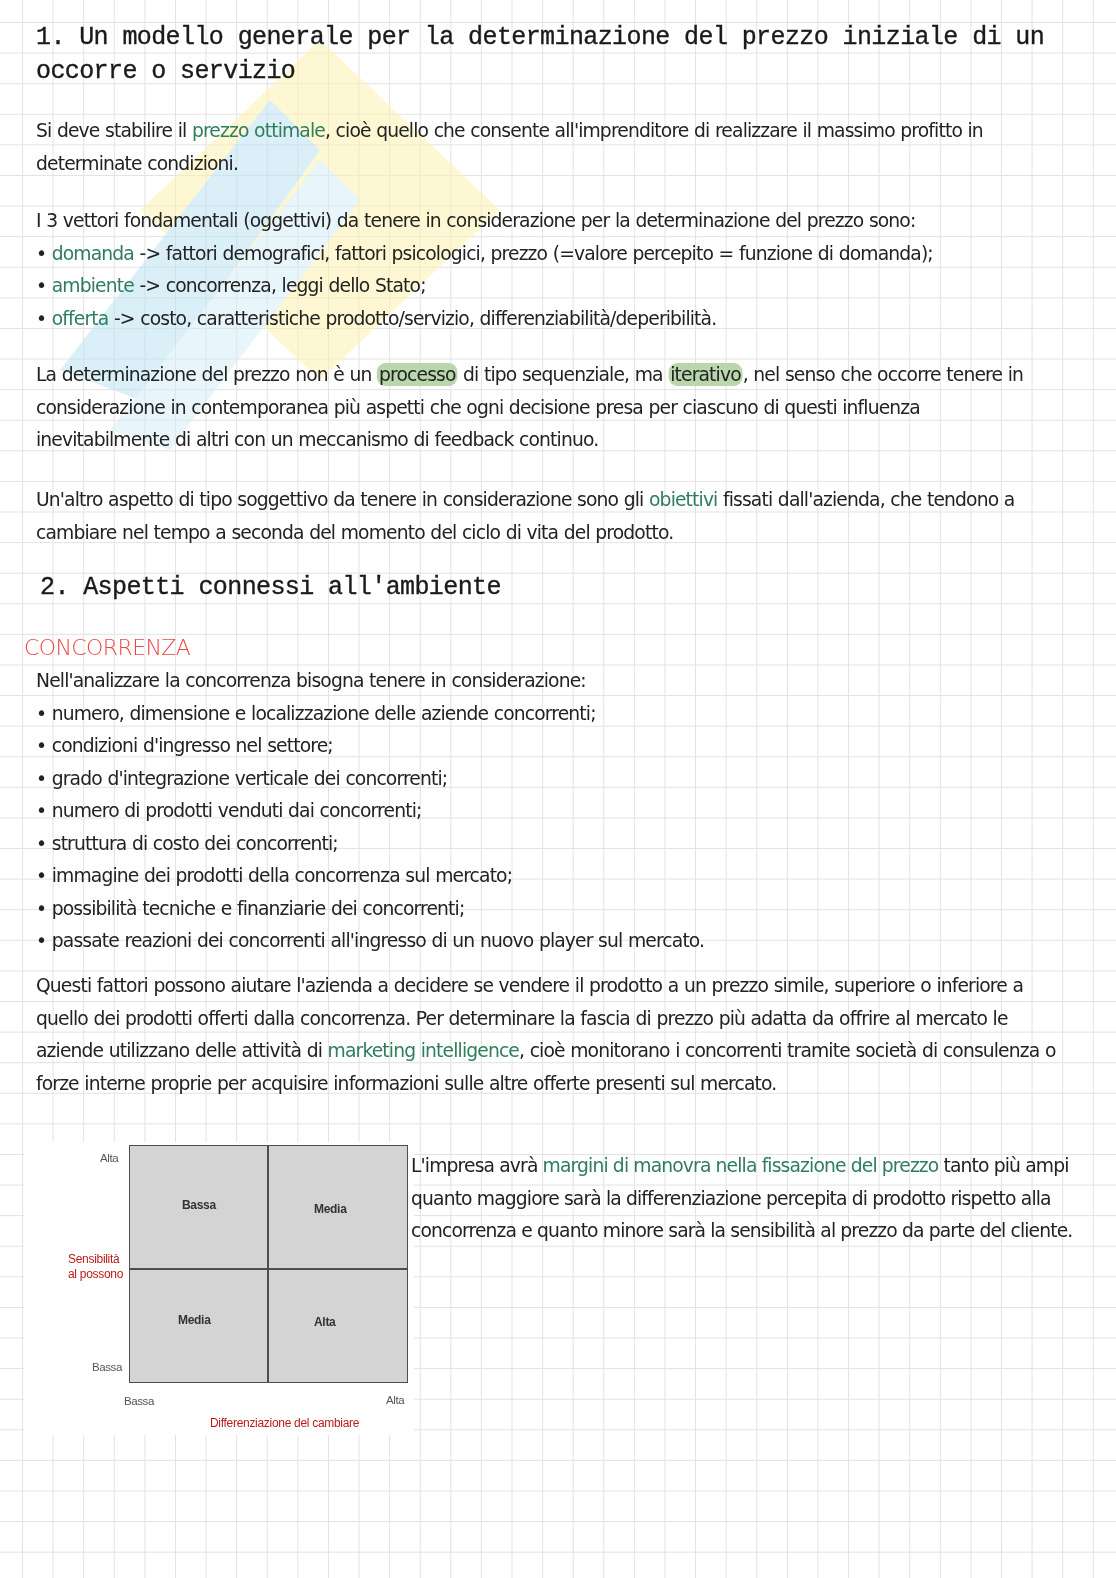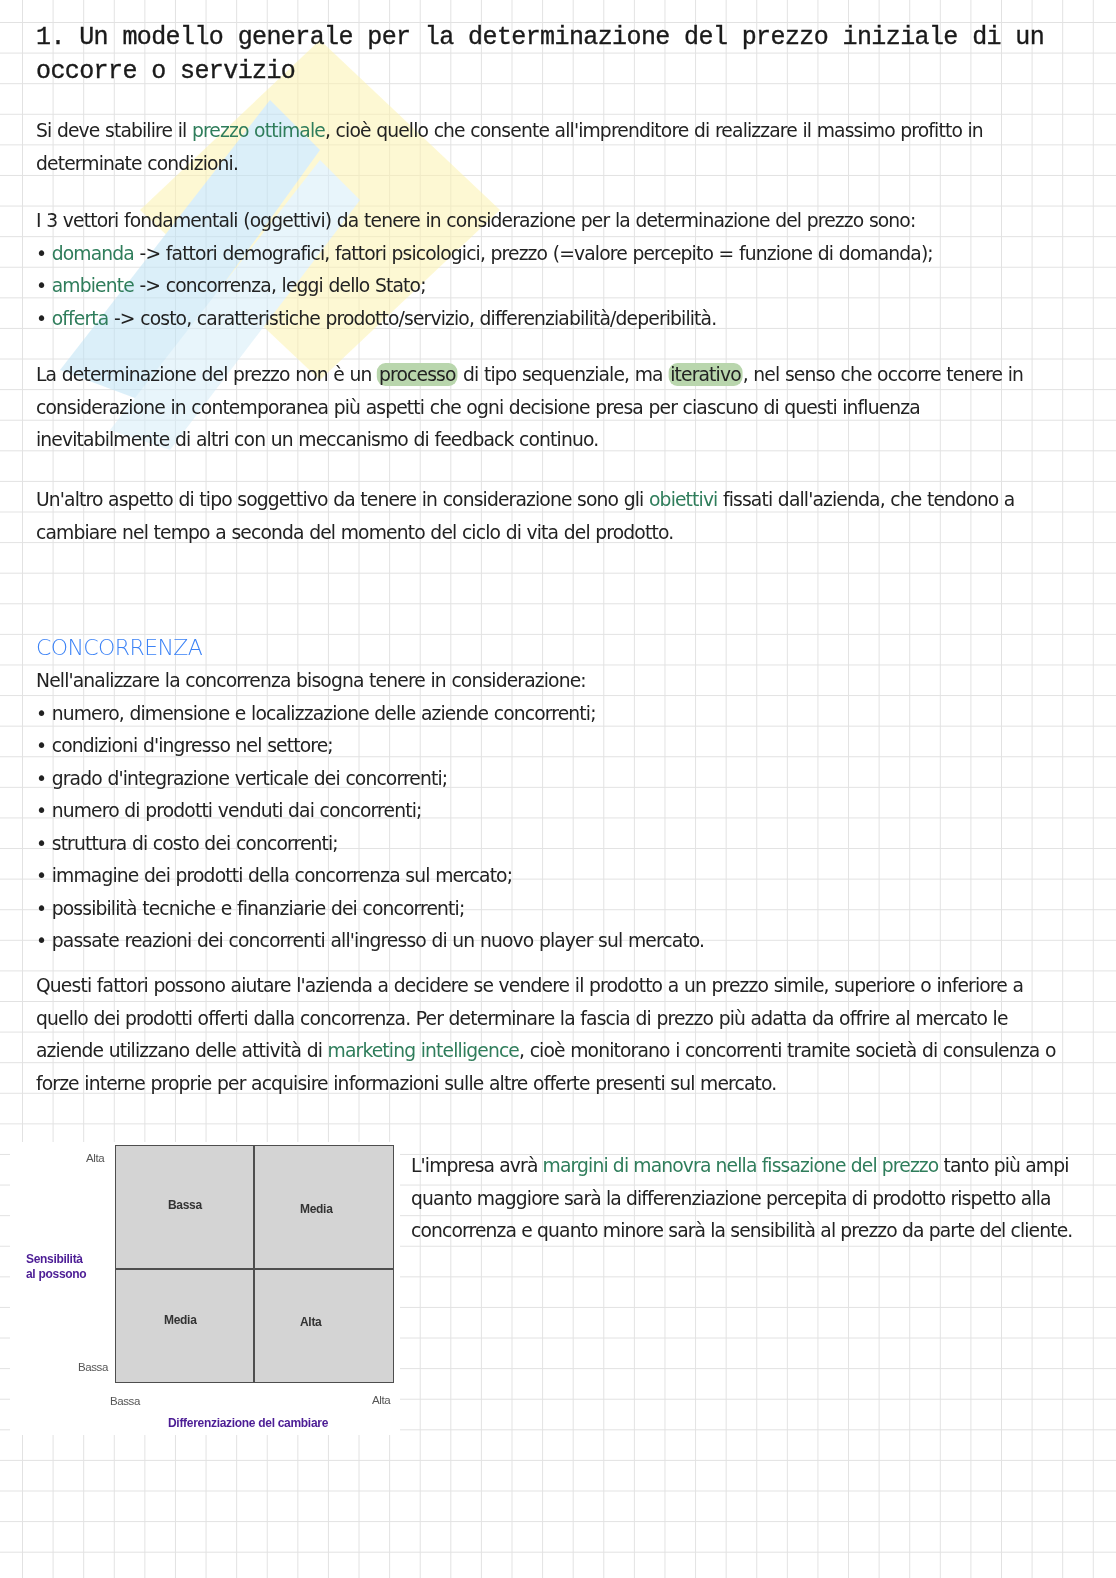--- a/index.html
+++ b/index.html
@@ -25,38 +25,38 @@
   .para {
     position: absolute; left: 36px; width: 1060px;
     font-family: "DejaVu Sans", sans-serif; font-size: 19.5px; line-height: 32.5px;
     letter-spacing: -0.9px; word-spacing: 0.5px; color: #222;
     transform: scaleX(0.96); transform-origin: left top;
   }
   .para p { margin: 0; }
   .green { color: #2f7d5b; }
   .hl { background: #b9d6ad; border-radius: 9px; padding: 0 2px; }
   .subheading {
-    position: absolute; left: 36px; top: 632px;
+    position: absolute; left: 24px; top: 632px;
     font-family: "DejaVu Sans", sans-serif; font-size: 22px; line-height: 32px;
-    color: #3b82f6; letter-spacing: -0.6px; font-weight: 300; text-align: right;
+    color: #ef4444; letter-spacing: -0.6px; font-weight: 300; text-align: right;
   }
   .bullet::before { content: "• "; }
   .figure {
-    position: absolute; left: 10px; top: 1142px; width: 390px; height: 293px; background: #fff;
+    position: absolute; left: 24px; top: 1142px; width: 390px; height: 293px; background: #fff;
     font-family: "Liberation Sans", sans-serif;
   }
   .quad-box {
     position: absolute; left: 105px; top: 3px; width: 279px; height: 238px;
     border: 1.5px solid #4e4e4e; background: #d4d4d4; box-sizing: border-box;
   }
   .quad-vline { position: absolute; left: 137px; top: 0; width: 1.5px; height: 100%; background: #4e4e4e; }
   .quad-hline { position: absolute; left: 0; top: 122px; height: 1.5px; width: 100%; background: #4e4e4e; }
   .cell-label { position: absolute; font-size: 12px; font-weight: bold; color: #333; letter-spacing: -0.3px; }
   .axis-tick { position: absolute; font-size: 11.5px; color: #555; letter-spacing: -0.4px; }
-  .axis-title { position: absolute; font-size: 12px; font-weight: bold; color: #4c1d95; letter-spacing: -0.3px; line-height: 15px; }
+  .axis-title { position: absolute; font-size: 12px; font-weight: normal; color: #b91c1c; letter-spacing: -0.3px; line-height: 15px; margin-left: 28px; }
   .side-para {
     position: absolute; left: 411px; top: 1150px; width: 690px;
     font-family: "DejaVu Sans", sans-serif; font-size: 19.5px; line-height: 32.5px;
     letter-spacing: -0.9px; color: #222; transform: scaleX(0.96); transform-origin: left top;
   }
 </style>
 </head>
 <body>
 
 <svg class="watermark" viewBox="0 0 480 420">
@@ -84,20 +84,21 @@
   </div>
 
   <div class="para" style="top:359px;">
     <p><span>La determinazione del prezzo non è un </span><span class="hl">processo</span><span> di tipo sequenziale, ma </span><span class="hl">iterativo</span><span>, nel senso che occorre tenere in considerazione in contemporanea più aspetti che ogni decisione presa per ciascuno di questi influenza inevitabilmente di altri con un meccanismo di feedback continuo.</span></p>
   </div>
 
   <div class="para" style="top:484px;">
     <p><span>Un'altro aspetto di tipo soggettivo da tenere in considerazione sono gli </span><span class="green">obiettivi</span><span> fissati dall'azienda, che tendono a cambiare nel tempo a seconda del momento del ciclo di vita del prodotto.</span></p>
   </div>
 
+  <div class="heading" style="top:571px; left:40px;">2. Aspetti connessi all'ambiente</div>
 
   <div class="subheading">CONCORRENZA</div>
 
   <div class="para" style="top:665px;">
     <p>Nell'analizzare la concorrenza bisogna tenere in considerazione:</p>
     <p class="bullet">numero, dimensione e localizzazione delle aziende concorrenti;</p>
     <p class="bullet">condizioni d'ingresso nel settore;</p>
     <p class="bullet">grado d'integrazione verticale dei concorrenti;</p>
     <p class="bullet">numero di prodotti venduti dai concorrenti;</p>
     <p class="bullet">struttura di costo dei concorrenti;</p>

